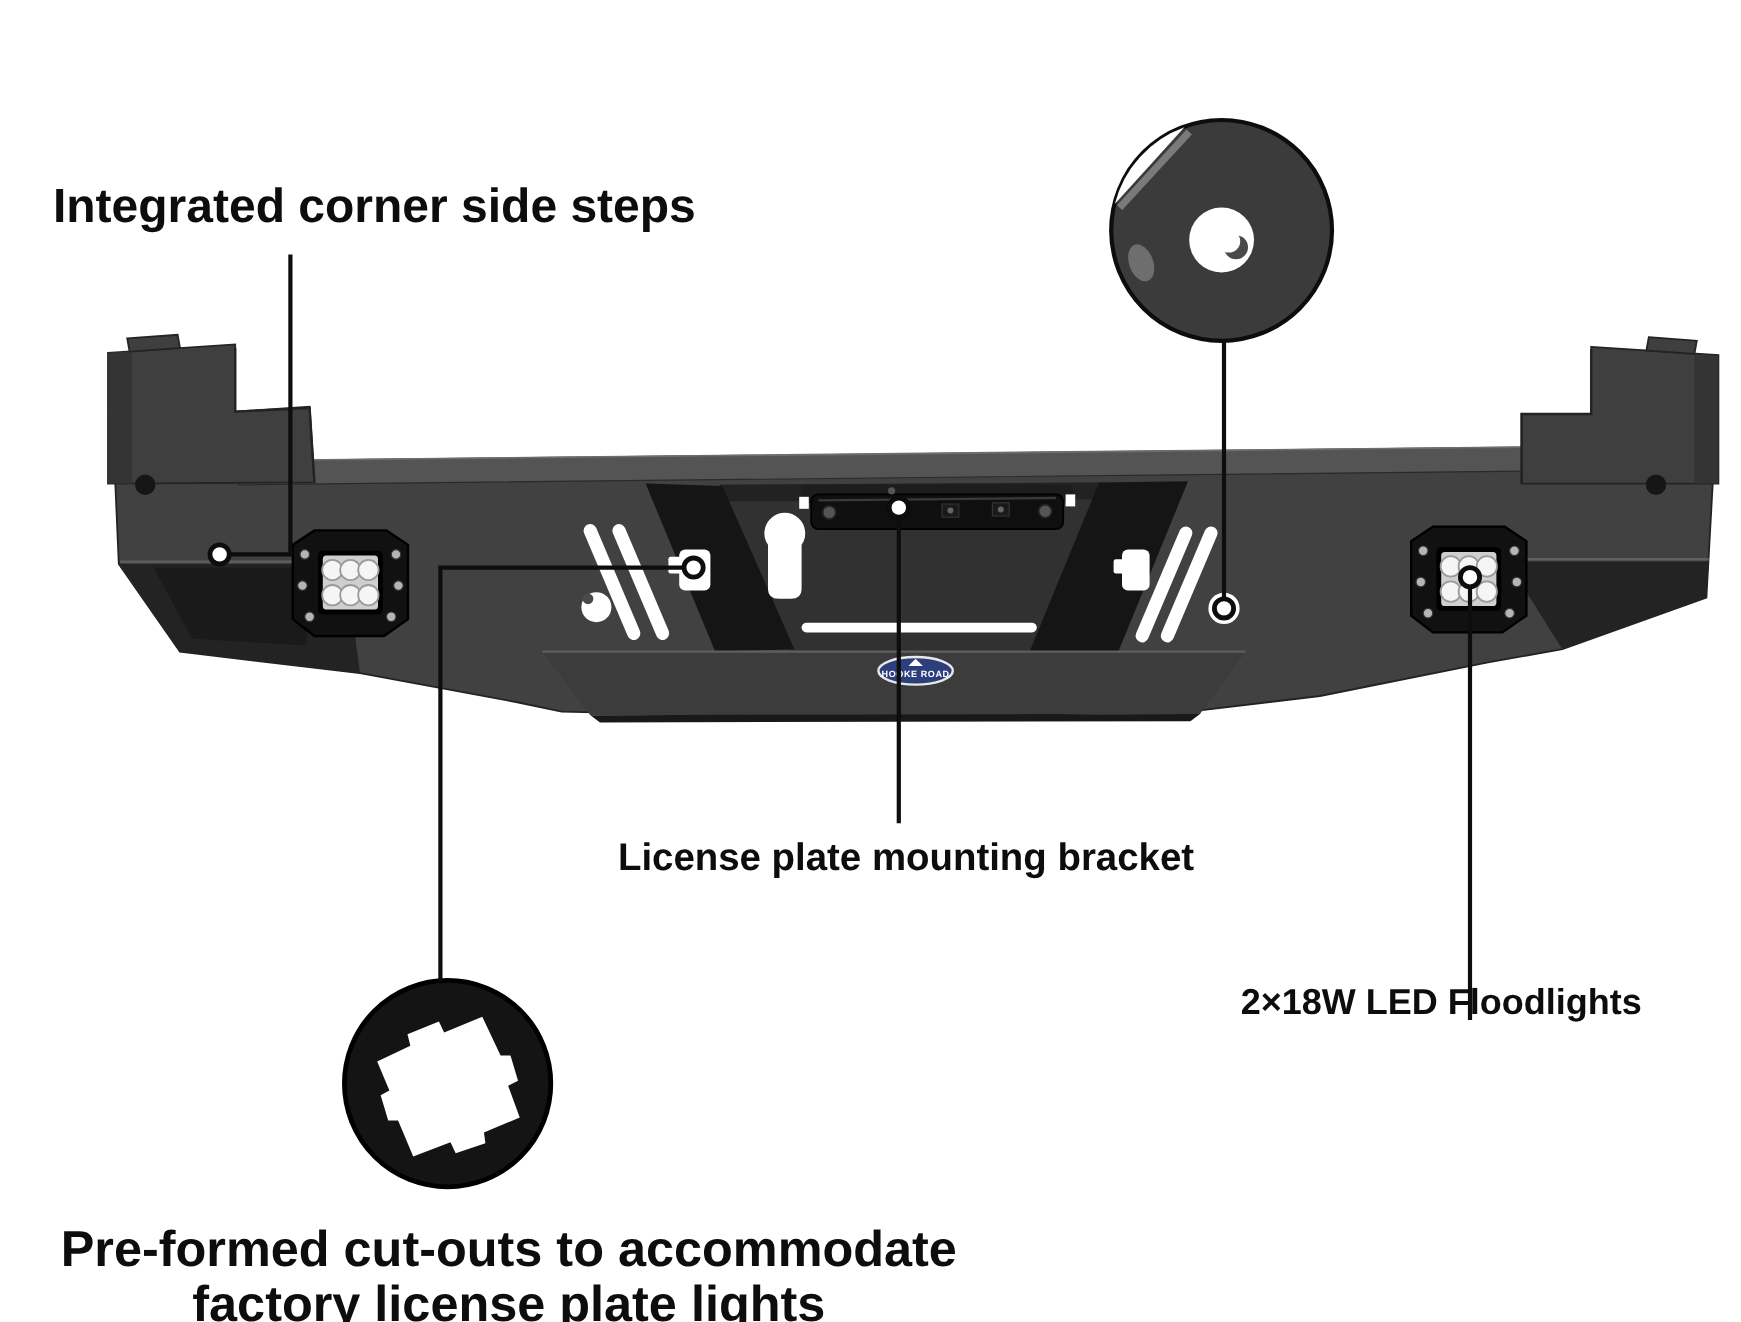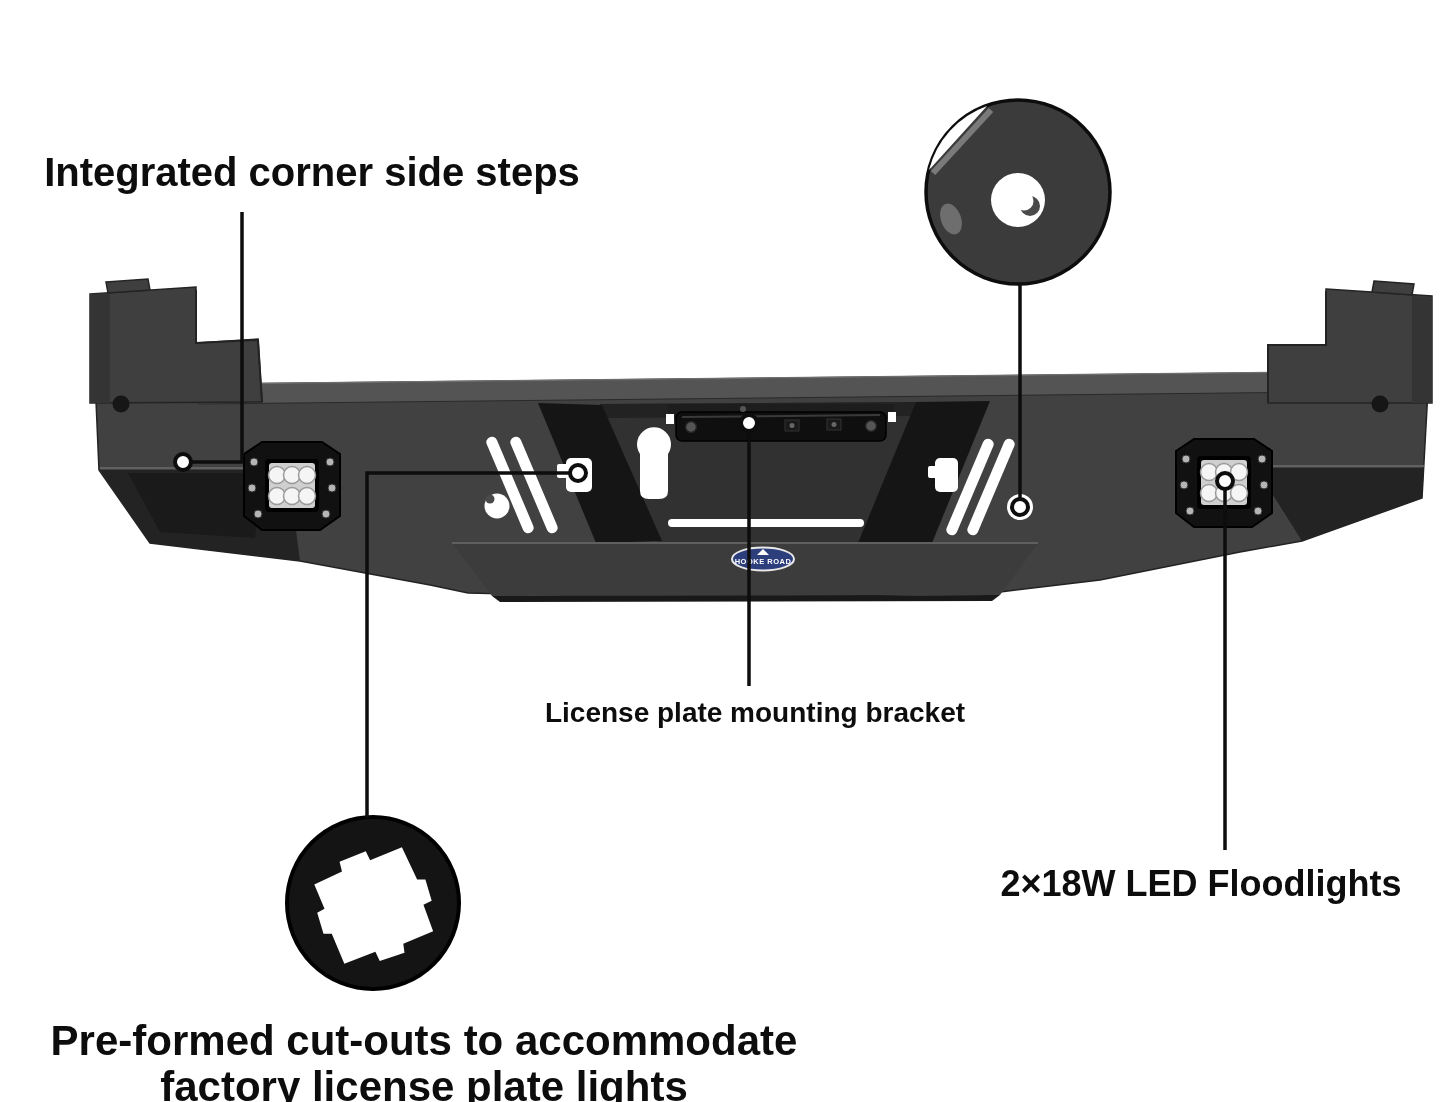--- a/index.html
+++ b/index.html
@@ -1,22 +1,22 @@
 <!DOCTYPE html>
 <html><head>
 <meta charset="utf-8">
 <style>
   html,body{margin:0;padding:0;background:#ffffff;}
   .stage{position:relative;width:1451px;height:1102px;background:#ffffff;overflow:hidden;
          font-family:"Liberation Sans", sans-serif;}
   .label{position:absolute;color:#0d0d0d;font-weight:700;text-align:center;line-height:1.12;}
   .label-top{left:766px;top:0px;width:500px;font-size:34px;line-height:38px;}
   .label-left{left:0px;top:150px;width:566px;font-size:40px;margin-left:29px;}
-  .label-bracket{left:400px;top:697px;width:710px;font-size:28px;text-align:center;}
-  .label-flood{left:950px;top:864px;width:502px;font-size:36px;}
+  .label-bracket{left:400px;top:697px;width:710px;font-size:32px;text-align:center;}
+  .label-flood{left:950px;top:819px;width:502px;font-size:30px;}
   .label-bottom{left:0px;top:1002px;width:848px;font-size:42px;line-height:46px;margin-top:16px;}
   svg{position:absolute;left:0;top:0;}
 </style>
 </head>
 <body>
 
 <div class="stage">
 
 <svg width="1451" height="1102" viewBox="0 0 1451 1102">
 

